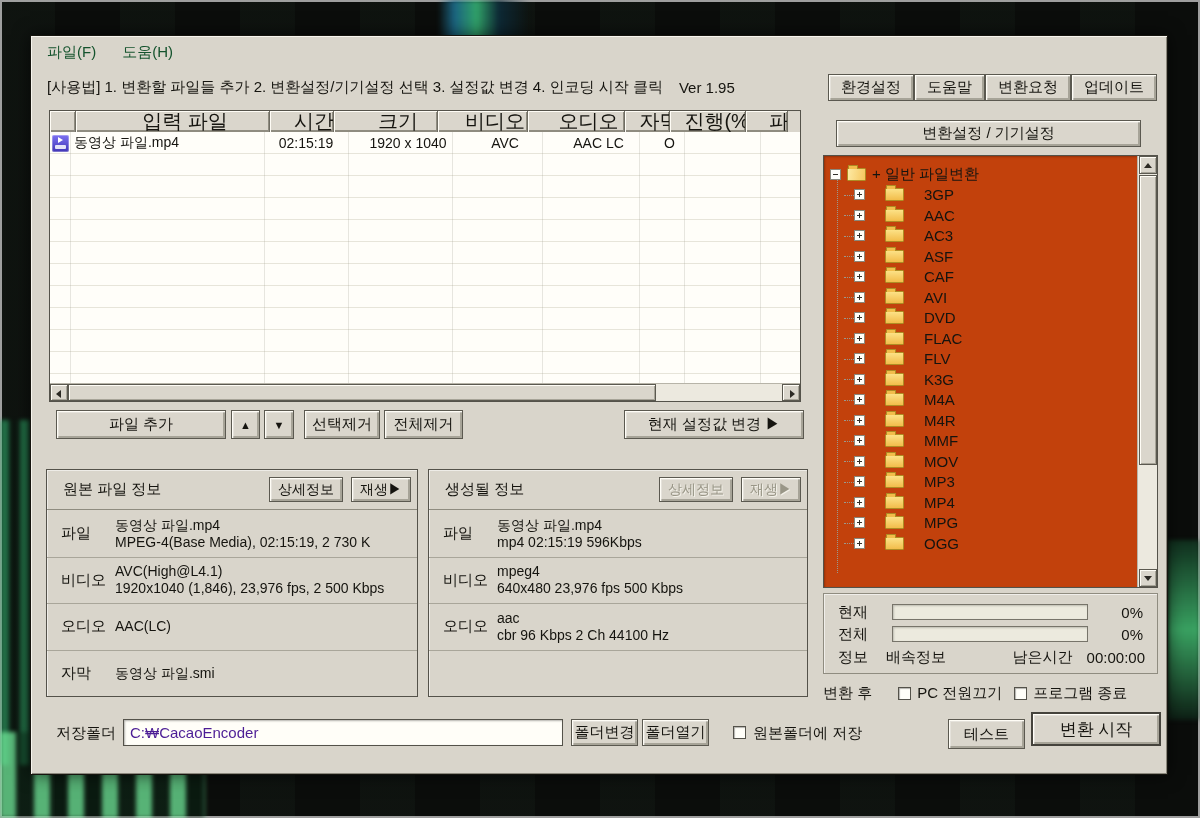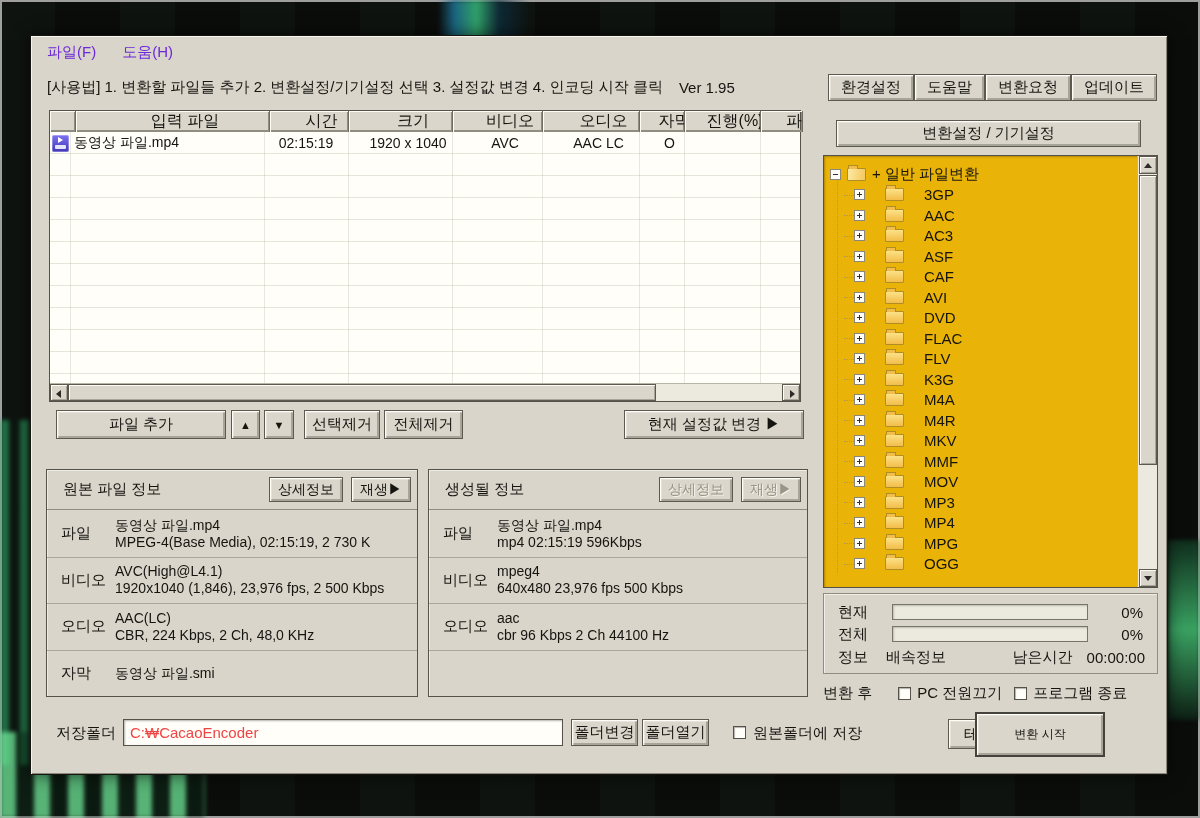--- a/index.html
+++ b/index.html
@@ -24,40 +24,40 @@
     background:repeating-linear-gradient(90deg, rgba(110,228,150,.9) 0 16px, rgba(12,42,24,.55) 16px 34px); opacity:.85; }
   .streak.right { left:1168px; top:540px; width:32px; height:180px;
     background:linear-gradient(180deg, rgba(22,80,48,.5), rgba(70,200,120,.8), rgba(18,60,36,.4)); }
 
   
   .window { position:absolute; left:30px; top:35px; width:1138px; height:740px;
     background:#d9d5cb; border:1px solid #16150f;
     box-shadow: inset 1px 1px 0 #f7f5ee, inset -1px -1px 0 #8b887d, 0 0 16px rgba(0,0,0,.65);
     font-size:15px;
   }
-  .menubar { position:absolute; left:2px; top:2px; right:2px; height:28px; display:flex; align-items:center; gap:26px; padding-left:14px; color:#6d28d9; }
+  .menubar { position:absolute; left:2px; top:2px; right:2px; height:28px; display:flex; align-items:center; gap:26px; padding-left:14px; color:#14532d; }
   .menu-item { cursor:default; }
 
   .toprow { position:absolute; left:2px; top:34px; right:2px; height:34px; display:flex; align-items:center; padding:0 8px 0 14px;text-align:center; }
   .usage { white-space:nowrap; letter-spacing:0; }
   .version { margin-left:16px; }
   .topbtns { margin-left:auto; display:flex; gap:0; }
 
   .btn { display:flex; align-items:center; justify-content:center;
     background:#dad6cc; border:1px solid #5b5950; color:#15140f;
     box-shadow: inset 1px 1px 0 #fffdf6, inset 2px 2px 0 rgba(255,255,255,.3), inset -2px -2px 0 #a7a498;
     padding:0 12px; height:27px; white-space:nowrap; cursor:default; font-size:15px; }
   .btn.small { height:25px; padding:0 8px; font-size:14px; }
   .btn.disabled { color:#999687; text-shadow:1px 1px 0 #f3f1e9; }
 
   
   .filetable { position:absolute; left:18px; top:74px; width:752px; height:292px;
     background:#fffef9; border:1px solid #54524a; box-shadow: inset 1px 1px 2px rgba(0,0,0,.25); }
   .thead { display:flex; height:21px; background:#dad6cc; }
-  .th { flex:none; display:flex; align-items:center; justify-content:center; font-size:16px;
+  .th { flex:none; display:flex; align-items:center; justify-content:center; font-size:20px;
     border-right:1px solid #6f6d63;
     box-shadow: inset 1px 1px 0 #fffdf6, inset -1px -2px 0 #8f8c80; overflow:hidden; white-space:nowrap;padding-left:25px; }
   .tbody { position:relative; height:252px; overflow:hidden;
     background: repeating-linear-gradient(to bottom, #fffef9 0 21px, #e7e5da 21px 22px); }
   .vline { position:absolute; top:0; bottom:0; width:1px; background:rgba(160,158,146,.25); }
   .filerow { position:relative; display:flex; height:22px; align-items:center; }
   .cell { flex:none; font-size:14px; text-align:center; overflow:hidden; white-space:nowrap; }
   .cell.name { text-align:left; padding-left:4px; }
   .mp4icon { width:17px; height:17px; margin:0 auto; border-radius:2px; position:relative;
     background:linear-gradient(#7d72f2,#4035b5); box-shadow: inset 0 0 0 1px rgba(255,255,255,.3); }
@@ -96,21 +96,21 @@
   .ib-btns { margin-left:auto; display:flex; gap:8px; }
   .ib-rows { position:absolute; top:41px; left:0; right:0; bottom:0; display:flex; flex-direction:column; }
   .ib-row { flex:1 1 0; display:flex; align-items:center; border-bottom:1px solid #a9a69a; overflow:hidden; }
   .ib-row:last-child { border-bottom:none; }
   .ib-label { flex:none; width:68px; padding-left:14px; font-size:15px; }
   .ib-val { flex:1; min-width:0; font-size:14px; line-height:17px; white-space:nowrap; overflow:hidden; }
 
   
   .presethead { position:absolute; left:805px; top:84px; width:305px; height:27px; font-size:15px; }
   .tree { position:absolute; left:792px; top:119px; width:335px; height:433px;
-    background:#eab308; border:1px solid #54524a; box-shadow: inset 1px 1px 2px rgba(0,0,0,.25); overflow:hidden; }
+    background:#c2410c; border:1px solid #54524a; box-shadow: inset 1px 1px 2px rgba(0,0,0,.25); overflow:hidden; }
   .treeinner { position:absolute; left:6px; top:8px; right:22px; bottom:0; }
   .treeline { position:absolute; left:13px; top:18px; bottom:14px; width:0; border-left:1px dotted #9b988c; }
   .trow { position:relative; display:flex; align-items:center; height:20.5px; gap:6px; }
   .trow.child { padding-left:24px;gap:20px; }
   .trow.child::before { content:""; position:absolute; left:14px; top:50%; width:10px; border-top:1px dotted #9b988c; }
   .expand { flex:none; width:11px; height:11px; background:#fffef9; border:1px solid #8a877b; position:relative; }
   .expand::before { content:""; position:absolute; left:2px; right:2px; top:4px; height:1px; background:#33312b; }
   .expand.plus::after { content:""; position:absolute; top:2px; bottom:2px; left:4px; width:1px; background:#33312b; }
   .folder { flex:none; width:19px; height:13px; position:relative; border-radius:1px;
     background:linear-gradient(#fce186,#f2bd4b); border:1px solid #ae8d24; }
@@ -142,27 +142,27 @@
   .cb { flex:none; width:13px; height:13px; background:#fffef8; border:1px solid #54524a;
     box-shadow: inset 1px 1px 1px rgba(0,0,0,.3); }
   .afterrow .cb1 { margin-left:26px; } .afterrow .cbl { margin-left:6px; white-space:nowrap; }
   .afterrow .cb2 { margin-left:12px; }
 
   
   .savebar { position:absolute; left:0; top:683px; width:1138px; height:46px; }
   .sv-label { position:absolute; left:25px; top:5px; font-size:15px; }
   .sv-input { position:absolute; left:92px; top:0; width:440px; height:27px; background:#fffef8;
     border:1px solid #54524a; box-shadow: inset 1px 1px 2px rgba(0,0,0,.3);
-    font-family:"Liberation Sans", sans-serif; font-size:15px; padding:0 6px; color:#ef4444; }
+    font-family:"Liberation Sans", sans-serif; font-size:15px; padding:0 6px; color:#4c1d95; }
   .sv-chg { position:absolute; left:540px; top:0; width:67px; height:27px; }
   .sv-open { position:absolute; left:611px; top:0; width:67px; height:27px; }
   .sv-cb { position:absolute; left:702px; top:7px; }
   .sv-cblabel { position:absolute; left:722px; top:5px; font-size:15px; white-space:nowrap; }
   .sv-test { position:absolute; left:917px; top:0; width:77px; height:30px; }
-  .sv-start { position:absolute; left:944px; top:-7px; width:130px; height:45px; font-size:12px;
+  .sv-start { position:absolute; left:1000px; top:-7px; width:130px; height:34px; font-size:17px;
     border:2px solid #45433c; box-shadow: inset 1px 1px 0 #fffdf6, inset 2px 2px 0 rgba(255,255,255,.3), inset -2px -2px 0 #a7a498; }
 </style>
 </head>
 <body>
 
 <div class="photo">
   <div class="streak top"></div>
   <div class="streak left"></div>
   <div class="streak bottomleft"></div>
   <div class="streak right"></div>
@@ -182,21 +182,21 @@
         <div class="btn">도움말</div>
         <div class="btn">변환요청</div>
         <div class="btn">업데이트</div>
       </div>
     </div>
 
     <div class="filetable">
       <div class="thead">
           <div class="th" style="width: 20px;"></div>
           <div class="th" style="width: 194px;">입력 파일</div>
-          <div class="th" style="width: 79px;">시간</div>
+          <div class="th" style="width: 64px;">시간</div>
           <div class="th" style="width: 104px;">크기</div>
           <div class="th" style="width: 90px;">비디오</div>
           <div class="th" style="width: 97px;">오디오</div>
           <div class="th" style="width: 45px;">자막</div>
           <div class="th" style="width: 76px;">진행(%)</div>
           <div class="th" style="width: 42px;">파</div>
         </div>
       <div class="tbody">
         <div>
             <div class="vline" style="left: 20px;"></div>
@@ -258,21 +258,20 @@
             <div class="ib-label">비디오</div>
             <div class="ib-val">
               <div>AVC(High@L4.1)</div>
               <div>1920x1040 (1,846), 23,976 fps, 2 500 Kbps</div>
             </div>
           </div>
           <div class="ib-row">
             <div class="ib-label">오디오</div>
             <div class="ib-val">
               <div>AAC(LC)</div>
-              <div>CBR, 224 Kbps, 2 Ch, 48,0 KHz</div>
             </div>
           </div>
           <div class="ib-row">
             <div class="ib-label">자막</div>
             <div class="ib-val">
               <div>동영상 파일.smi</div>
             </div>
           </div>
         </div>
     </div>
@@ -375,25 +374,20 @@
           </div>
           <div class="trow child">
             <span class="expand plus"></span>
             <span class="folder"></span>
             <span class="tlabel">M4A</span>
           </div>
           <div class="trow child">
             <span class="expand plus"></span>
             <span class="folder"></span>
             <span class="tlabel">M4R</span>
-          </div>
-          <div class="trow child">
-            <span class="expand plus"></span>
-            <span class="folder"></span>
-            <span class="tlabel">MKV</span>
           </div>
           <div class="trow child">
             <span class="expand plus"></span>
             <span class="folder"></span>
             <span class="tlabel">MMF</span>
           </div>
           <div class="trow child">
             <span class="expand plus"></span>
             <span class="folder"></span>
             <span class="tlabel">MOV</span>

